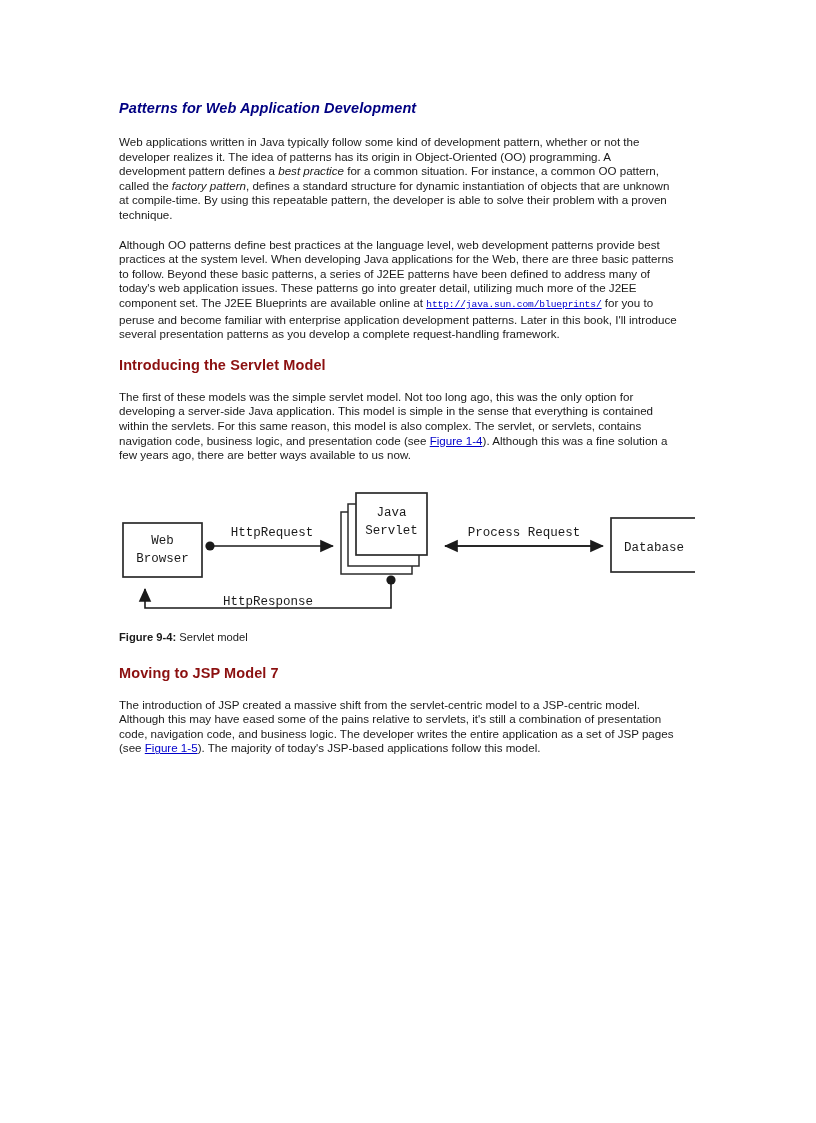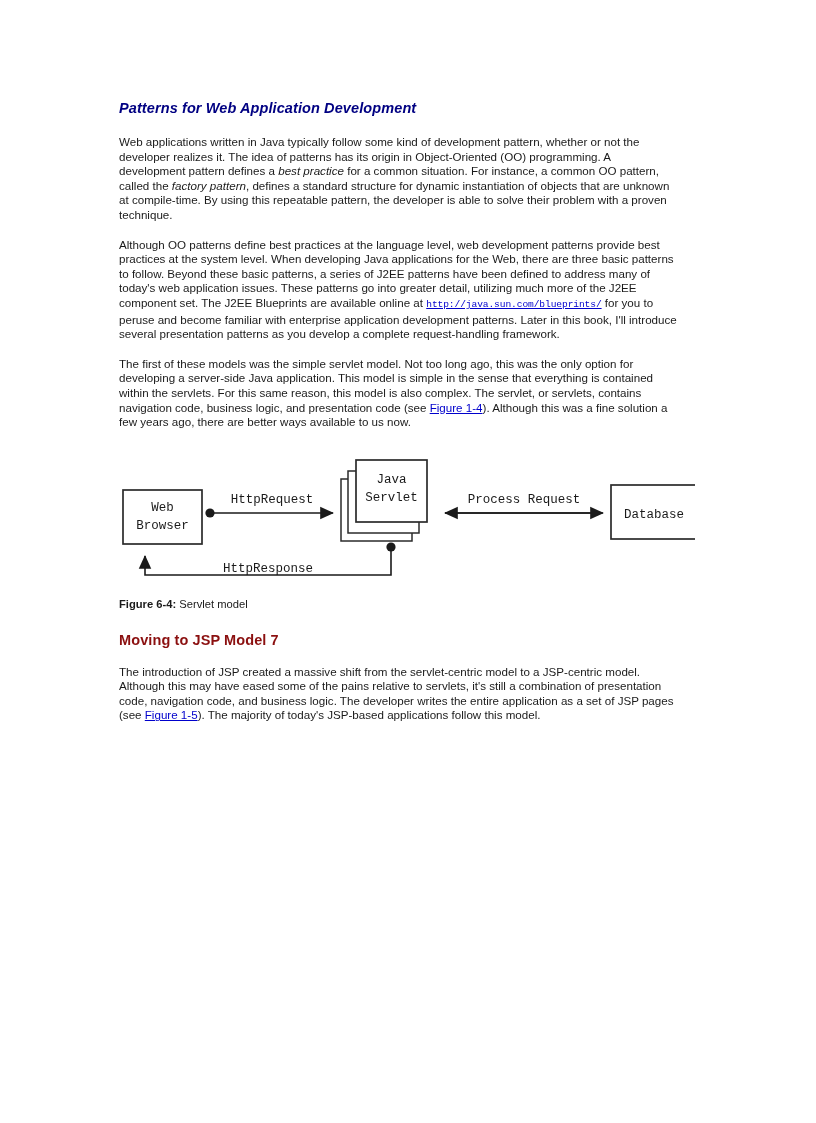--- a/index.html
+++ b/index.html
@@ -140,20 +140,21 @@
 <div class="page">
 
   <div class="content">
 
     <h1 class="title-blue">Patterns for Web Application Development</h1>
 
     <p class="body-text"><span>Web applications written in Java typically follow some kind of development pattern, whether or not the developer realizes it. The idea of patterns has its origin in Object-Oriented (OO) programming. A development pattern defines a </span><span class="em">best practice</span><span> for a common situation. For instance, a common OO pattern, called the </span><span class="em">factory pattern</span><span>, defines a standard structure for dynamic instantiation of objects that are unknown at compile-time. By using this repeatable pattern, the developer is able to solve their problem with a proven technique.</span></p>
 
     <p class="body-text"><span>Although OO patterns define best practices at the language level, web development patterns provide best practices at the system level. When developing Java applications for the Web, there are three basic patterns to follow. Beyond these basic patterns, a series of J2EE patterns have been defined to address many of today's web application issues. These patterns go into greater detail, utilizing much more of the J2EE component set. The J2EE Blueprints are available online at </span><a class="urllink" href="#">http://java.sun.com/blueprints/</a><span> for you to peruse and become familiar with enterprise application development patterns. Later in this book, I'll introduce several presentation patterns as you develop a complete request-handling framework.</span></p>
 
+    <h2 class="title-red">Introducing the Servlet Model</h2>
 
     <p class="body-text"><span>The first of these models was the simple servlet model. Not too long ago, this was the only option for developing a server-side Java application. This model is simple in the sense that everything is contained within the servlets. For this same reason, this model is also complex. The servlet, or servlets, contains navigation code, business logic, and presentation code (see </span><a class="doclink" href="#">Figure 1-4</a><span>). Although this was a fine solution a few years ago, there are better ways available to us now.</span></p>
 
     <div class="diagram-wrap">
       <svg width="580" height="140" viewBox="0 0 580 140" xmlns="http://www.w3.org/2000/svg">
         <defs>
           <marker id="arrowR" markerWidth="9" markerHeight="9" refX="8" refY="4.5" orient="auto">
             <path d="M0,0.6 L8.6,4.5 L0,8.4 z" fill="#1a1a1a"></path>
           </marker>
           <marker id="arrowL" markerWidth="9" markerHeight="9" refX="8" refY="4.5" orient="auto">
@@ -196,21 +197,21 @@
         </g>
 
         <g>
           <circle cx="276" cy="101" r="4.6" fill="#1a1a1a"></circle>
           <path d="M276,103 L276,129 L30,129 L30,110" fill="none" stroke="#1a1a1a" stroke-width="1.6" marker-end="url(#arrowU)"></path>
           <text x="153" y="126" text-anchor="middle" font-family="'Liberation Mono', monospace" font-size="12.5" fill="#1a1a1a">HttpResponse</text>
         </g>
       </svg>
     </div>
 
-    <p class="figure-caption"><span class="cap-label">Figure 6-4:</span><span> Servlet model</span></p>
+    <p class="figure-caption"><span class="cap-label">Figure 9-4:</span><span> Servlet model</span></p>
 
     <h2 class="title-red">Moving to JSP Model 7</h2>
 
     <p class="body-text last"><span>The introduction of JSP created a massive shift from the servlet-centric model to a JSP-centric model. Although this may have eased some of the pains relative to servlets, it's still a combination of presentation code, navigation code, and business logic. The developer writes the entire application as a set of JSP pages (see </span><a class="doclink" href="#">Figure 1-5</a><span>). The majority of today's JSP-based applications follow this model.</span></p>
 
   </div>
 
 
   <div class="logo-block">
     <svg class="logo-mark" viewBox="0 0 178 40" xmlns="http://www.w3.org/2000/svg">

